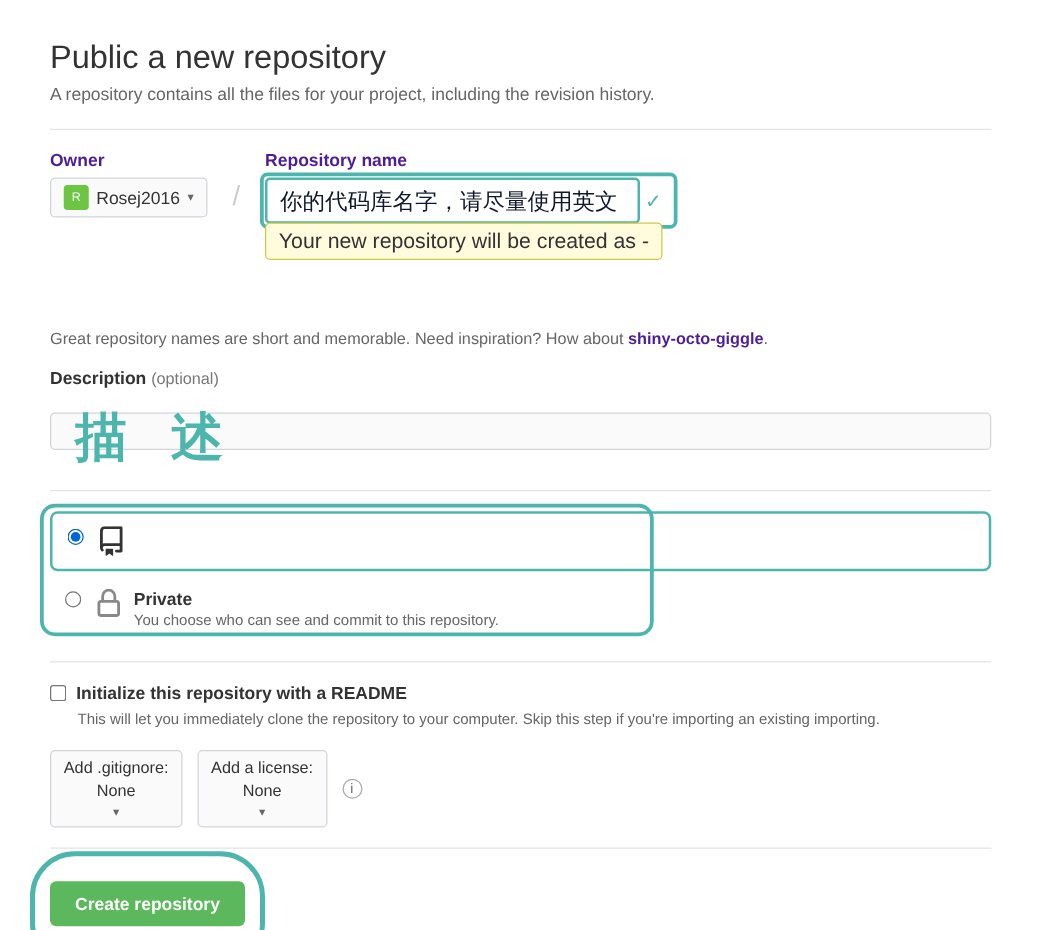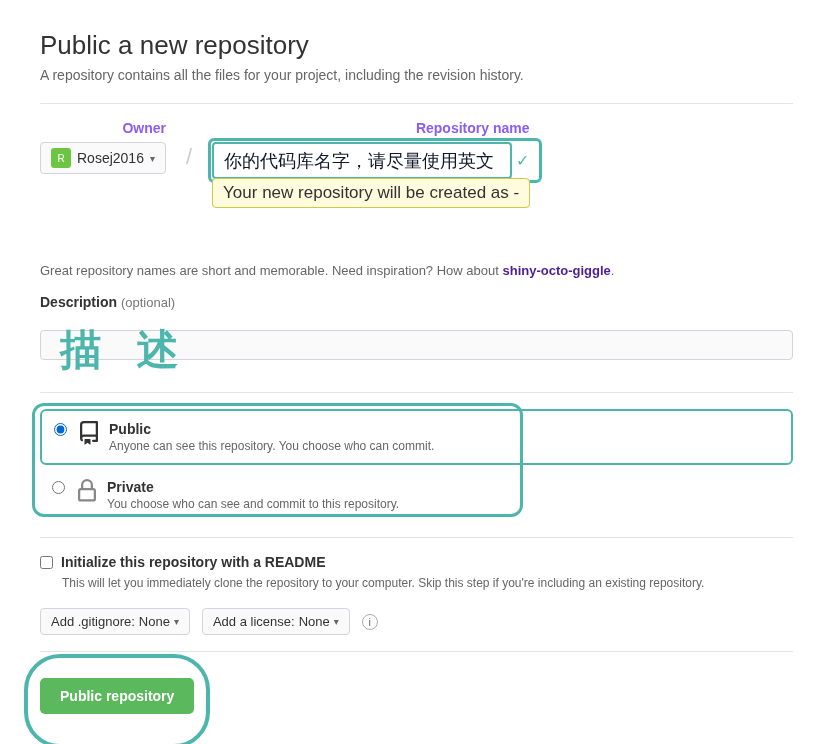--- a/index.html
+++ b/index.html
@@ -37,22 +37,21 @@
       margin-bottom: 6px;
     }
     .form-group {
       display: flex;
       flex-direction: column;
     }
     .form-label {
       font-weight: 600;
       font-size: 14px;
       margin-bottom: 6px;
-      color: #8b5cf6;
-      text-align: right;
+      color: #4c1d95;
     }
     .owner-select {
       display: flex;
       align-items: center;
       border: 1px solid #d1d5da;
       border-radius: 4px;
       padding: 5px 10px;
       background: #fafafa;
       cursor: pointer;
       font-size: 14px;
@@ -215,20 +214,21 @@
       display: flex;
       align-items: center;
       border: 1px solid #d1d5da;
       border-radius: 4px;
       padding: 5px 10px;
       background: #fafafa;
       font-size: 13px;
       cursor: pointer;
       color: #333;
       gap: 4px;
+      flex-direction: column;
     }
     .dropdown-arrow {
       font-size: 10px;
       color: #666;
     }
     .info-icon {
       width: 16px;
       height: 16px;
       border-radius: 50%;
       border: 1px solid #aaa;
@@ -312,24 +312,20 @@
 
     <div class="radio-group" style="position:relative;">
 
       <div style="position:absolute;top:-6px;left:-8px;right:270px;bottom:4px;border:3px solid #4db6ac;border-radius:12px;pointer-events:none;"></div>
 
       <div class="radio-option selected">
         <input type="radio" name="visibility" checked="" style="">
         <svg class="radio-icon" viewBox="0 0 16 16" fill="#333">
           <path d="M2 2.5A2.5 2.5 0 0 1 4.5 0h8.75a.75.75 0 0 1 .75.75v12.5a.75.75 0 0 1-.75.75h-2.5a.75.75 0 1 1 0-1.5h1.75v-2h-8a1 1 0 0 0-.714 1.7.75.75 0 1 1-1.072 1.05A2.495 2.495 0 0 1 2 11.5Zm10.5-1h-8a1 1 0 0 0-1 1v6.708A2.486 2.486 0 0 1 4.5 9h8ZM5 12.25a.25.25 0 0 1 .25-.25h3.5a.25.25 0 0 1 .25.25v3.25a.25.25 0 0 1-.4.2l-1.45-1.087a.249.249 0 0 0-.3 0L5.4 15.7a.25.25 0 0 1-.4-.2Z"></path>
         </svg>
-        <div class="radio-text">
-          <div class="radio-title">Public</div>
-          <div class="radio-desc">Anyone can see this repository. You choose who can commit.</div>
-        </div>
       </div>
 
       <div class="radio-option">
         <input type="radio" name="visibility" style="">
         <svg class="radio-icon" viewBox="0 0 16 16" fill="#888">
           <path d="M4 4a4 4 0 0 1 8 0v2h.25c.966 0 1.75.784 1.75 1.75v5.5A1.75 1.75 0 0 1 12.25 15h-8.5A1.75 1.75 0 0 1 2 13.25v-5.5C2 6.784 2.784 6 3.75 6H4Zm8.25 3.5h-8.5a.25.25 0 0 0-.25.25v5.5c0 .138.112.25.25.25h8.5a.25.25 0 0 0 .25-.25v-5.5a.25.25 0 0 0-.25-.25ZM10.5 6V4a2.5 2.5 0 1 0-5 0v2Z"></path>
         </svg>
         <div class="radio-text">
           <div class="radio-title">Private</div>
           <div class="radio-desc">You choose who can see and commit to this repository.</div>
@@ -339,21 +335,21 @@
 
     <hr class="divider">
 
     <div class="checkbox-section">
       <div class="checkbox-row">
         <input type="checkbox" id="init-readme" style="">
         <label for="init-readme" class="checkbox-label">
           <strong>Initialize this repository with a README</strong>
         </label>
       </div>
-      <div class="checkbox-desc">This will let you immediately clone the repository to your computer. Skip this step if you're including an existing repository.</div>
+      <div class="checkbox-desc">This will let you immediately clone the repository to your computer. Skip this step if you're importing an existing importing.</div>
     </div>
 
     <div class="gitignore-row">
       <button class="dropdown-btn">
         <span>Add .gitignore:</span>
         <span>None</span>
         <span class="dropdown-arrow">▾</span>
       </button>
       <button class="dropdown-btn">
         <span>Add a license:</span>
@@ -361,16 +357,16 @@
         <span class="dropdown-arrow">▾</span>
       </button>
       <div class="info-icon">i</div>
     </div>
 
     <hr class="divider">
 
     <div style="position:relative;display:inline-block;margin-bottom:30px;">
       
       <div style="position:absolute;top:-14px;left:-16px;right:-16px;bottom:-14px;border:4px solid #4db6ac;border-radius:36px;pointer-events:none;"></div>
-      <button class="create-btn">Public repository</button>
+      <button class="create-btn">Create repository</button>
     </div>
   </div>
 </div>
 
 </body></html>

